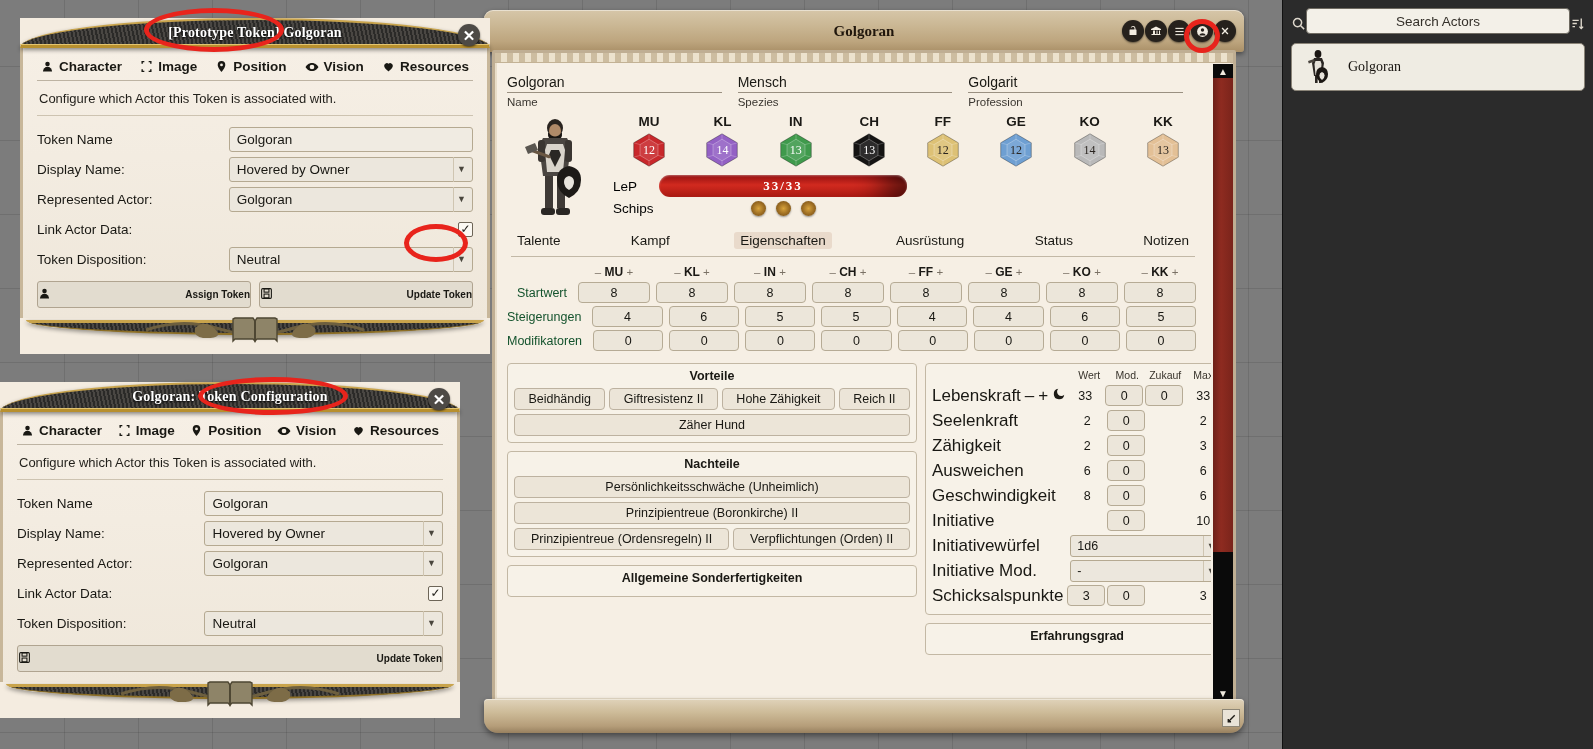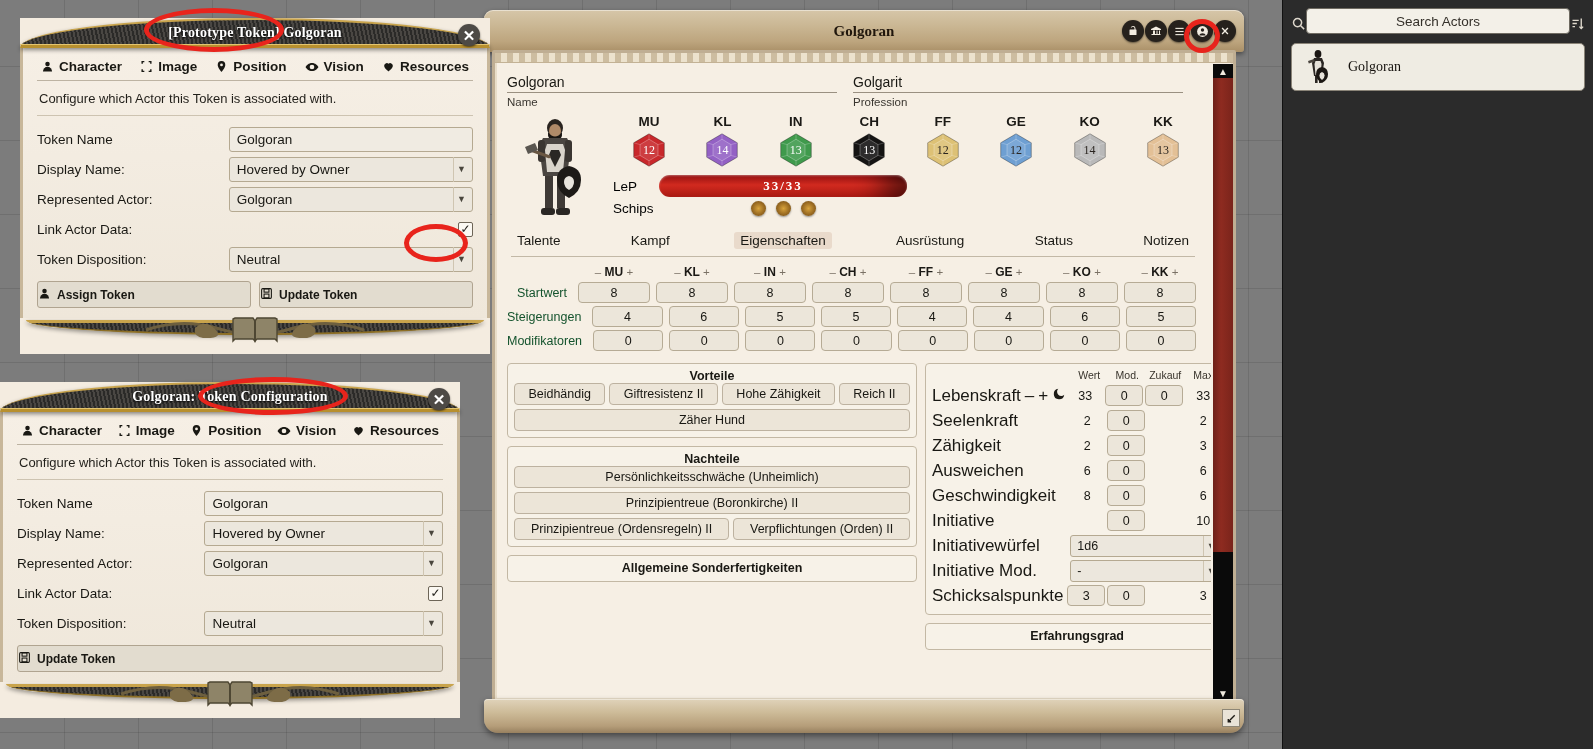--- a/index.html
+++ b/index.html
@@ -170,23 +170,23 @@
     cursor: pointer;
   }
 
   .btn-row { display: flex; gap: 8px; margin-top: 8px; }
   .btn {
     flex: 1;
     height: 27px;
     background: #e2dccf;
     border: 1px solid #b0a490;
     border-radius: 3px;
-    display: flex; align-items: center; justify-content: flex-start;
+    display: flex; align-items: center; justify-content: space-between;
     gap: 6px;
-    font-size: 12px;
+    font-size: 10px;
     font-weight: 600;
     cursor: pointer;
     color: #191813;
   }
 
   
   #char-sheet {
     position: absolute;
     left: 484px; top: 10px;
     width: 760px; height: 723px;
@@ -365,20 +365,21 @@
     border-radius: 4px;
     background: #f7f2e8;
     padding: 5px 6px 6px 6px;
     margin-bottom: 8px;
   }
   .panel .ptitle {
     text-align: center;
     font-size: 12.5px;
     font-weight: bold;
     color: #191813;
+    padding-bottom: 5px;
   }
   .chip-wrap { display: flex; flex-wrap: wrap; gap: 4px; }
   .chip {
     background: #ece5d8;
     border: 1px solid #bdb2a0;
     border-radius: 4px;
     font-size: 12.5px;
     padding: 3px 10px;
     text-align: center;
     color: #191813;
@@ -546,20 +547,24 @@
 
   <div class="sheet-inner">
     <div class="sheet-ornate-top"></div>
 
     <div class="sheet-content">
 
       <div class="id-row">
         <div class="id-field">
           <div class="val">Golgoran</div>
           <div class="lbl">Name</div>
+        </div>
+        <div class="id-field">
+          <div class="val">Mensch</div>
+          <div class="lbl">Spezies</div>
         </div>
         <div class="id-field">
           <div class="val">Golgarit</div>
           <div class="lbl">Profession</div>
         </div>
       </div>
 
       <div class="stats-area">
         <div class="portrait">
           <svg width="96" height="108" viewBox="0 0 96 108">

